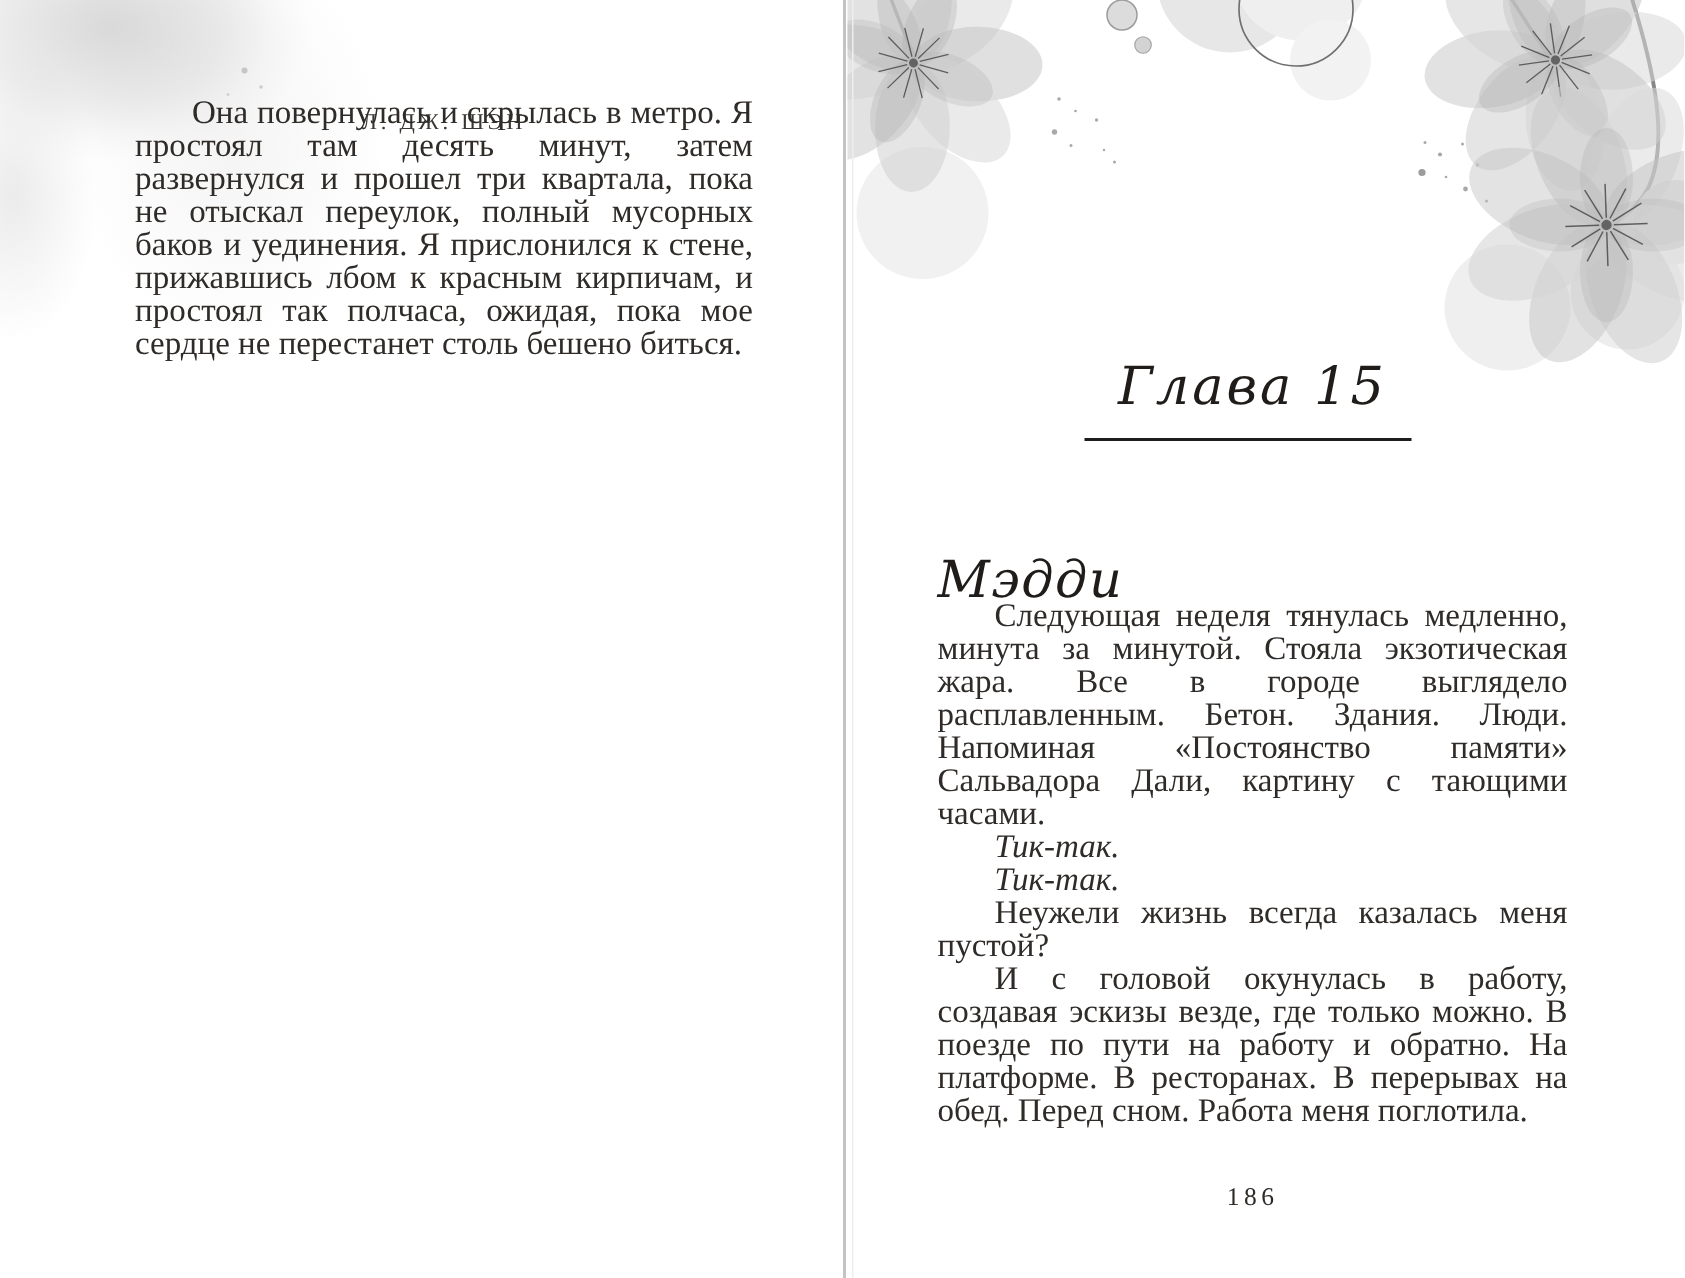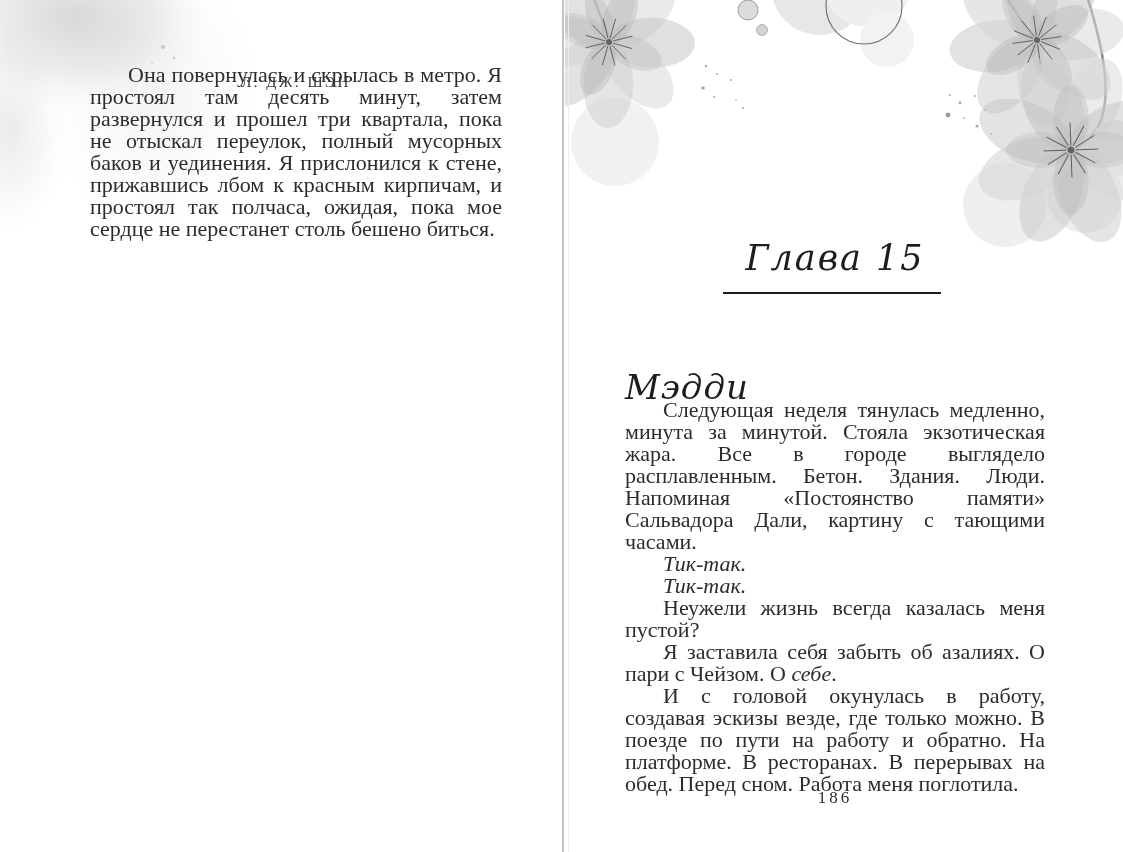--- a/index.html
+++ b/index.html
@@ -204,21 +204,20 @@
 
     <div class="chapter-title">Глава 15</div>
     <div class="chapter-rule"></div>
     <div class="section-heading">Мэдди</div>
 
     <div class="text-block text-right">
       <p class="body">Следующая неделя тянулась медленно, ми­нута за минутой. Стояла экзотическая жара. Все в городе выглядело расплавленным. Бе­тон. Здания. Люди. Напоминая «Постоянство памяти» Сальвадора Дали, картину с тающими часами.</p>
       <p class="body em">Тик-так.</p>
       <p class="body em">Тик-так.</p>
       <p class="body">Неужели жизнь всегда казалась меня пус­той?</p>
-      <p class="body"><span>Я заставила себя забыть об азалиях. О пари с Чейзом. О </span><em>себе</em><span>.</span></p>
       <p class="body">И с головой окунулась в работу, создавая эскизы везде, где только можно. В поезде по пути на работу и обратно. На платформе. В ре­сторанах. В перерывах на обед. Перед сном. Ра­бота меня поглотила.</p>
     </div>
 
     <div class="page-number">186</div>
   </div>
 
   <div class="divider"></div>
   <div class="divider-light"></div>
 </div>
 

